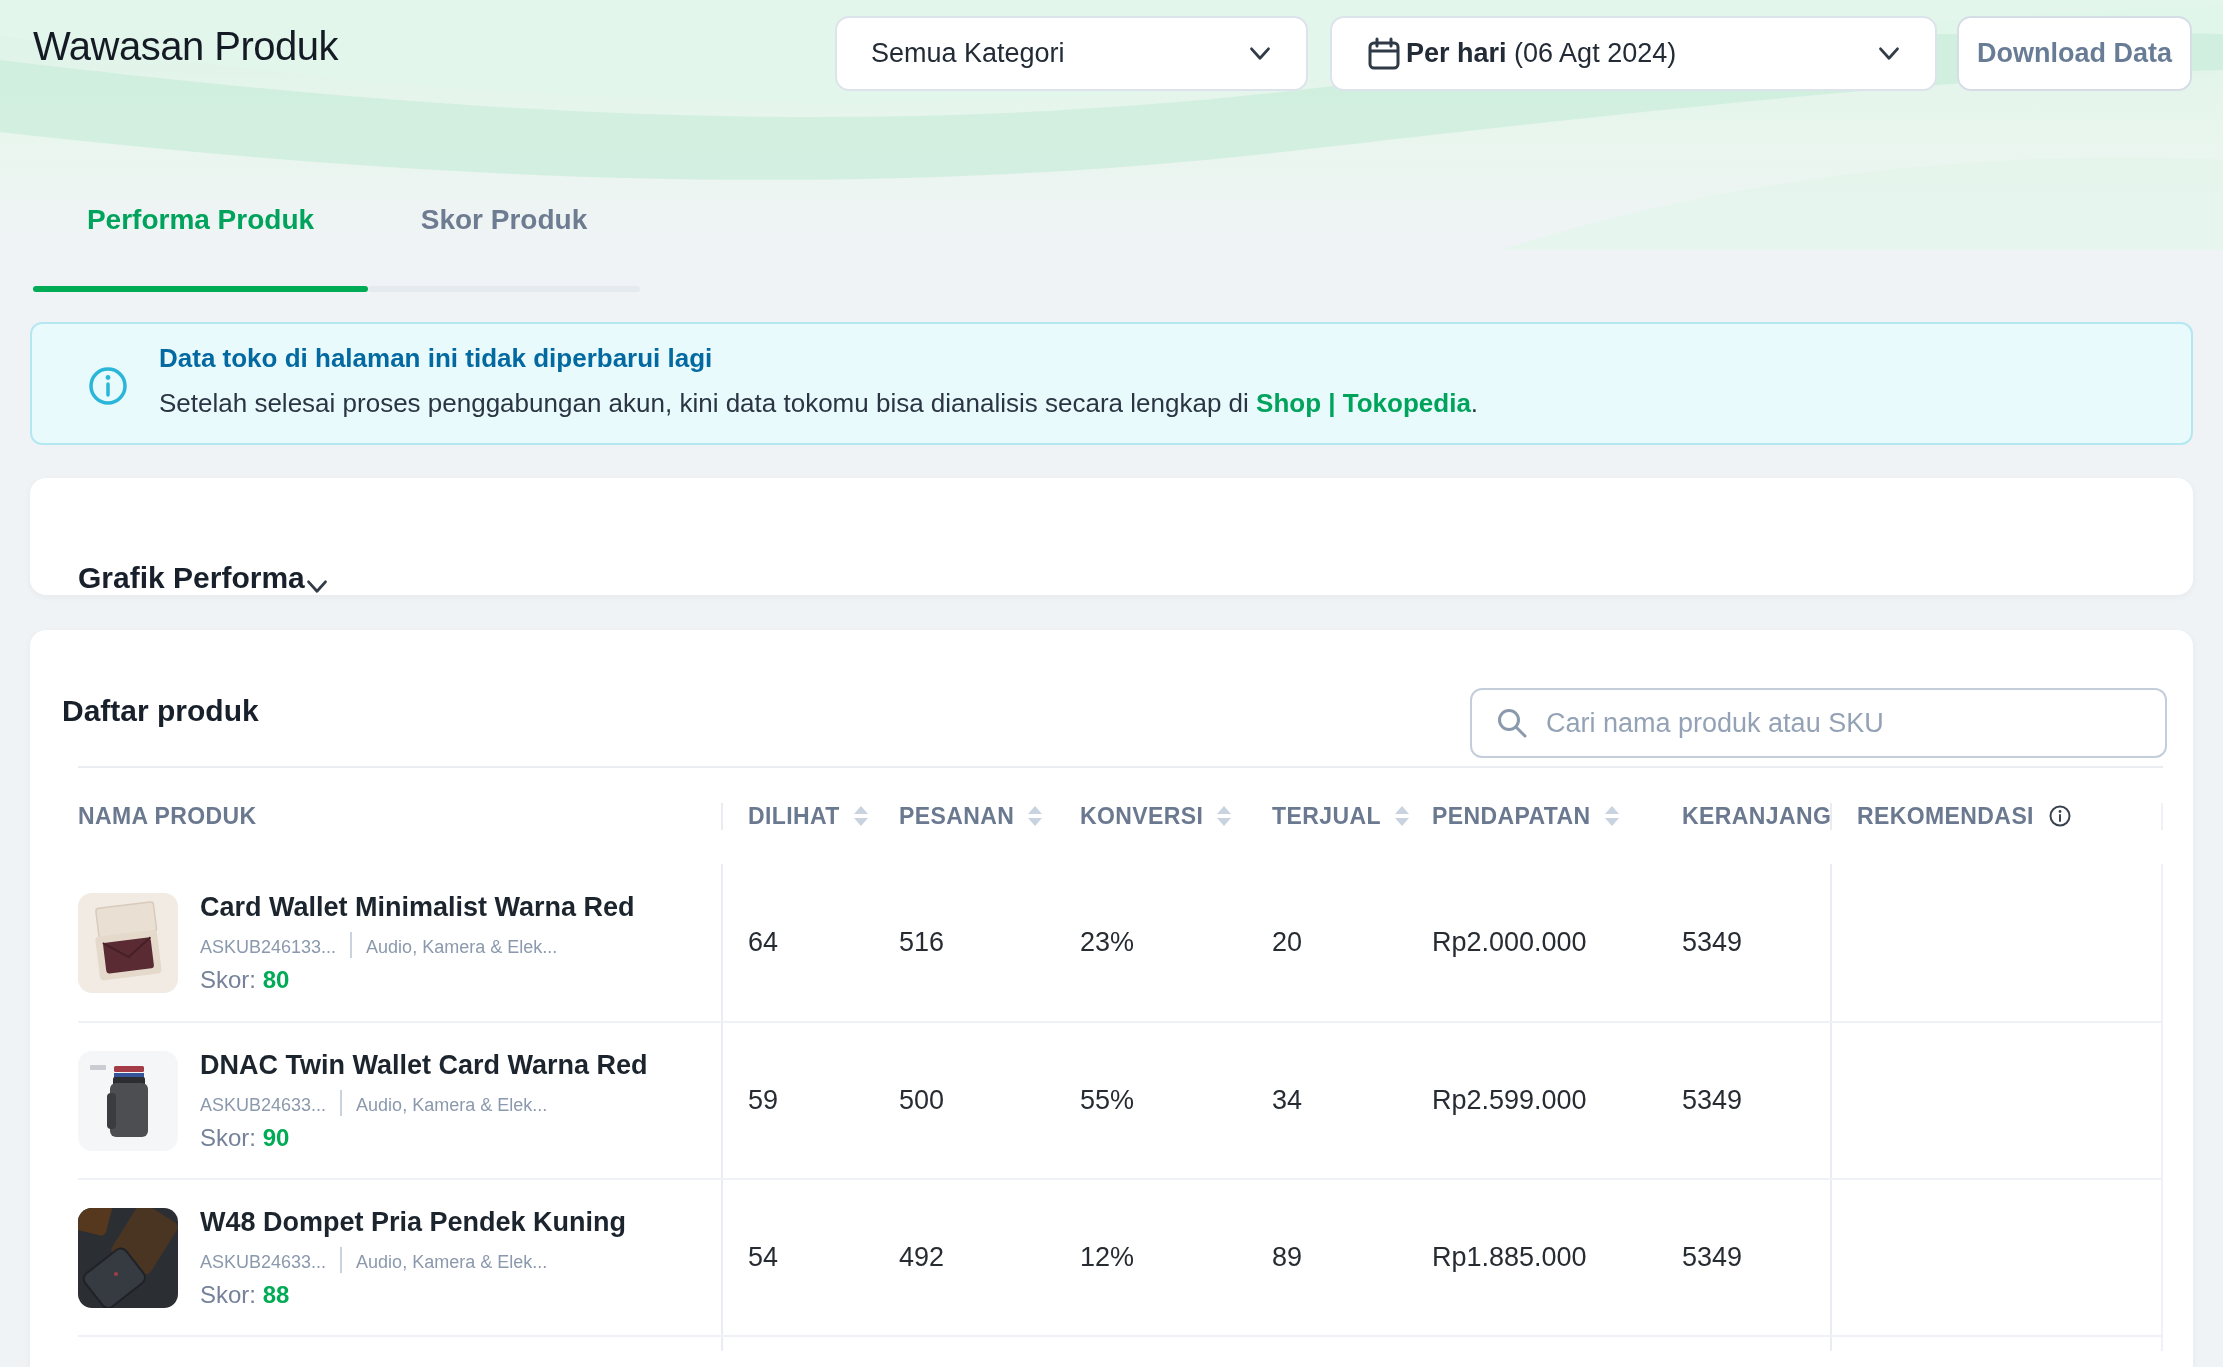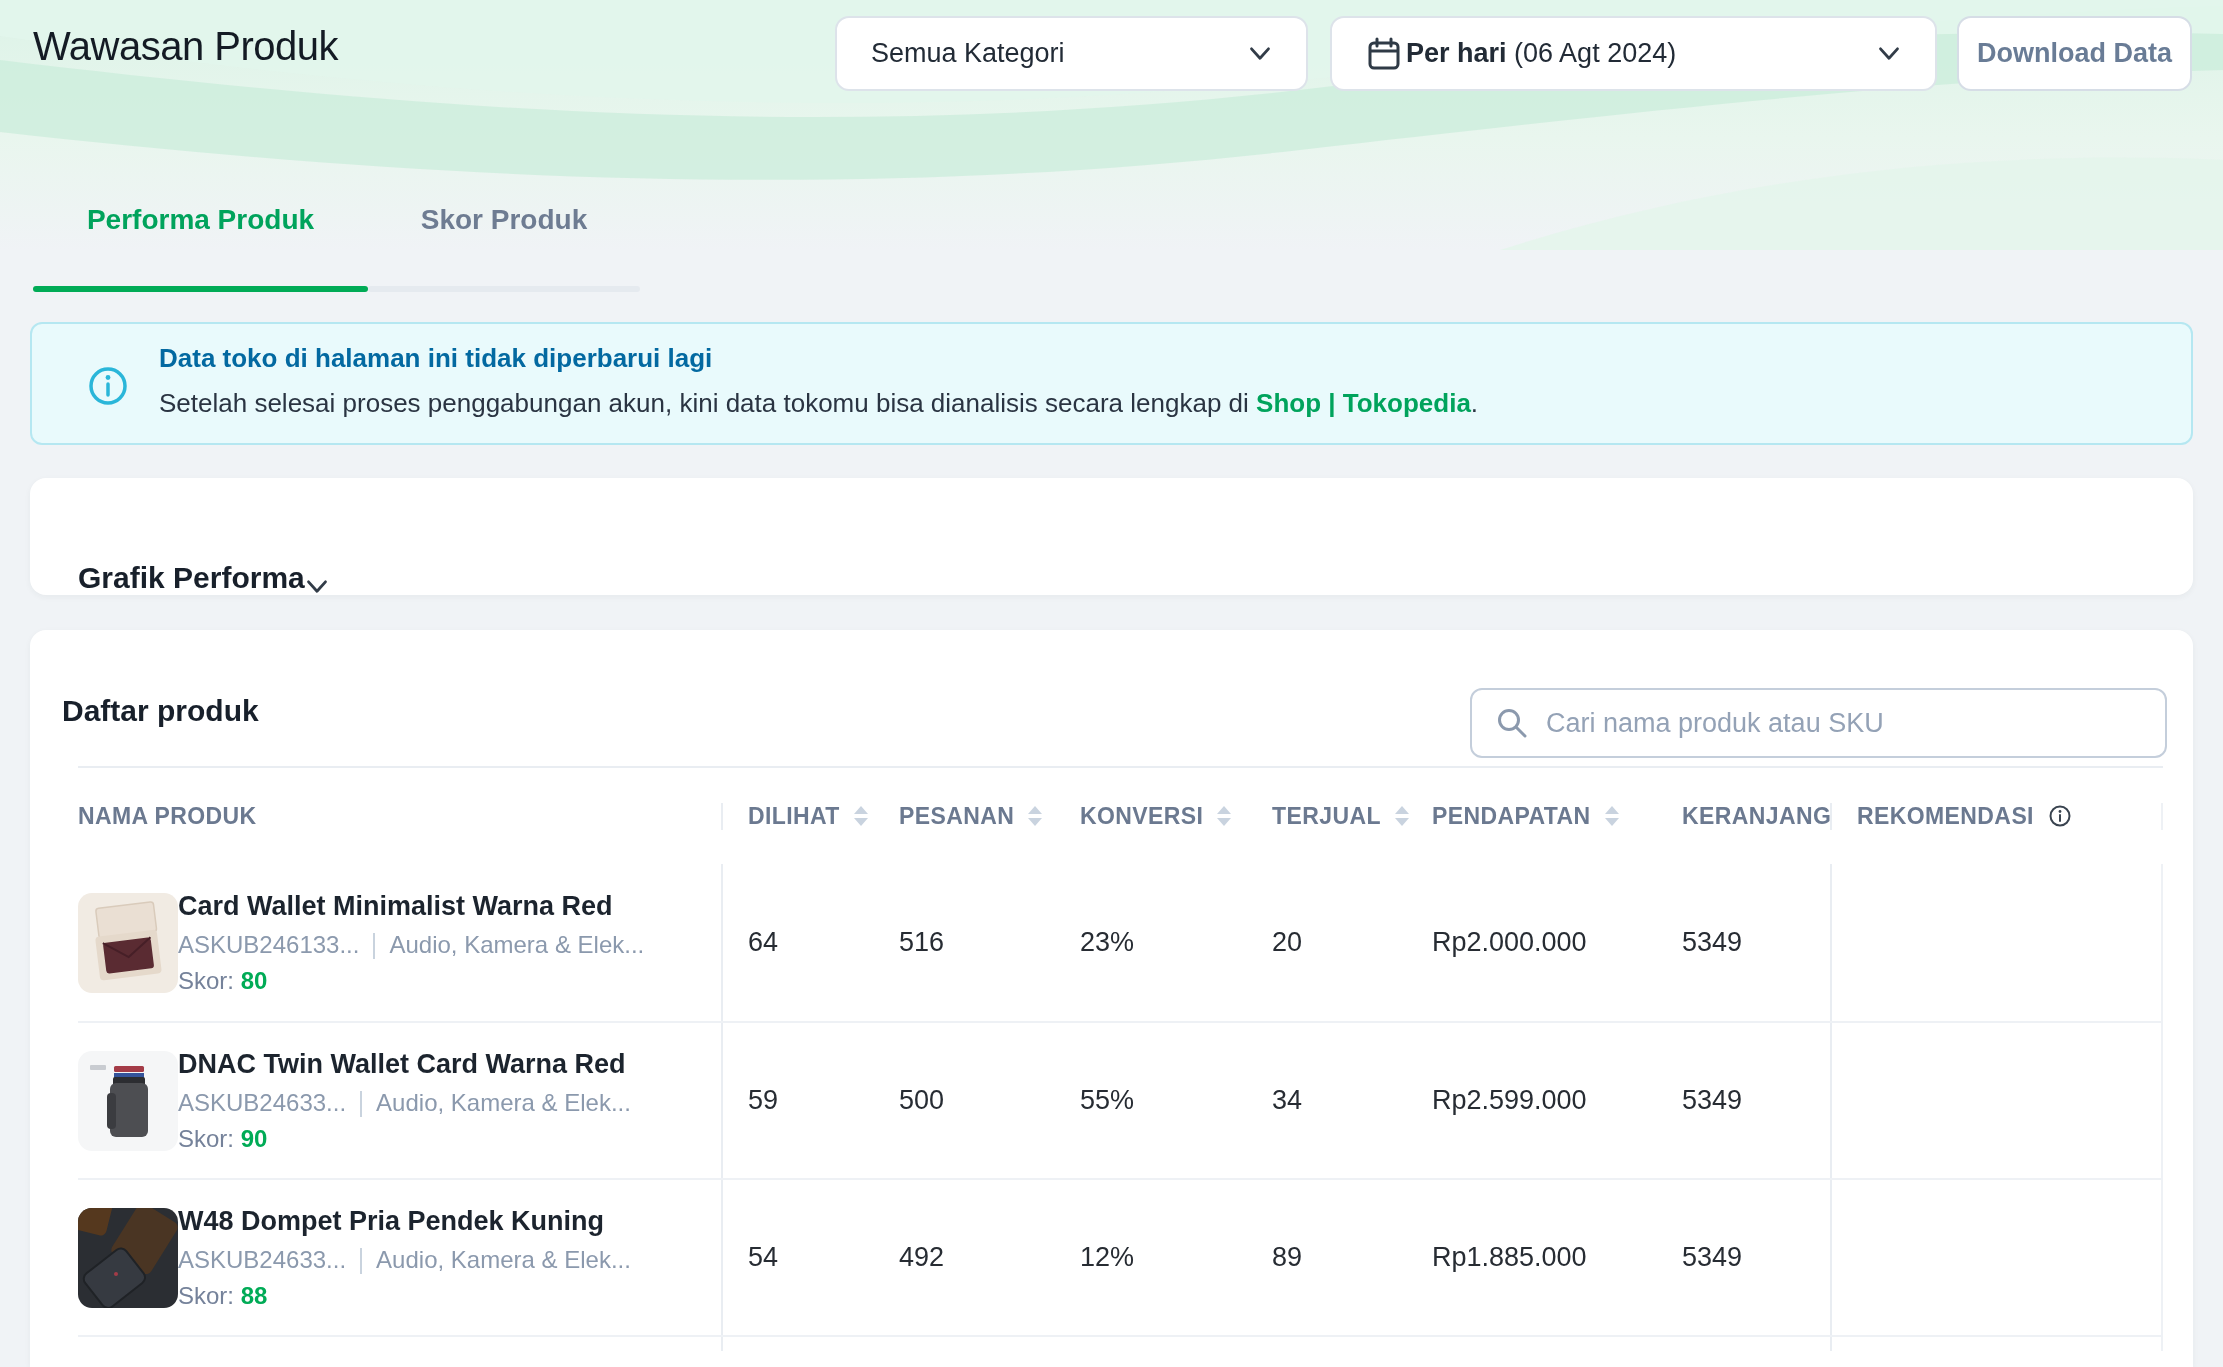--- a/index.html
+++ b/index.html
@@ -67,26 +67,26 @@
   .sort i { display:block; width:0; height:0; border-left:7px solid transparent; border-right:7px solid transparent; }
   .sort .up { border-bottom:8px solid #c9d3df; }
   .sort .dn { border-top:8px solid #c9d3df; }
   .col-name { border-right:2px solid #e9edf2; }
   .col-reko { border-left:2px solid #e9edf2; border-right:2px solid #eef1f5; }
   .trow { height:157px; align-items:center; }
   .trow + .trow, .trow-stub { border-top:2px solid #eef1f5; }
   .trow-stub { height:16px; }
   .td { height:100%; display:flex; align-items:center; padding-left:25px; }
   .td.num { font-size:27px; color:#272c33; }
-  .pcell { padding-left:0; }
+  .pcell { padding-left:0; gap:22px; }
   .pthumb { width:100px; height:100px; border-radius:14px; overflow:hidden; flex:0 0 auto; }
   .pthumb svg { display:block; width:100px; height:100px; }
   .pinfo { display:flex; flex-direction:column; }
   .pname { font-size:27px; font-weight:bold; color:#1c242e; cursor:pointer; }
-  .pmeta { margin-top:9px; font-size:24px; color:#8b99ad; display:flex; align-items:flex-end; }
+  .pmeta { margin-top:9px; font-size:18px; color:#8b99ad; display:flex; align-items:flex-end; }
   .msep { width:2px; height:26px; background:#c9d3de; margin:0 14px; }
   .pskor { margin-top:8px; font-size:24px; color:#75829a; }
   .pskor .sval { color:#00ab56; font-weight:bold; }
   .info-badge { width:24px; height:24px; flex:0 0 auto; cursor:pointer; }
 </style>
 </head>
 <body>
 
 <div id="app">
 

